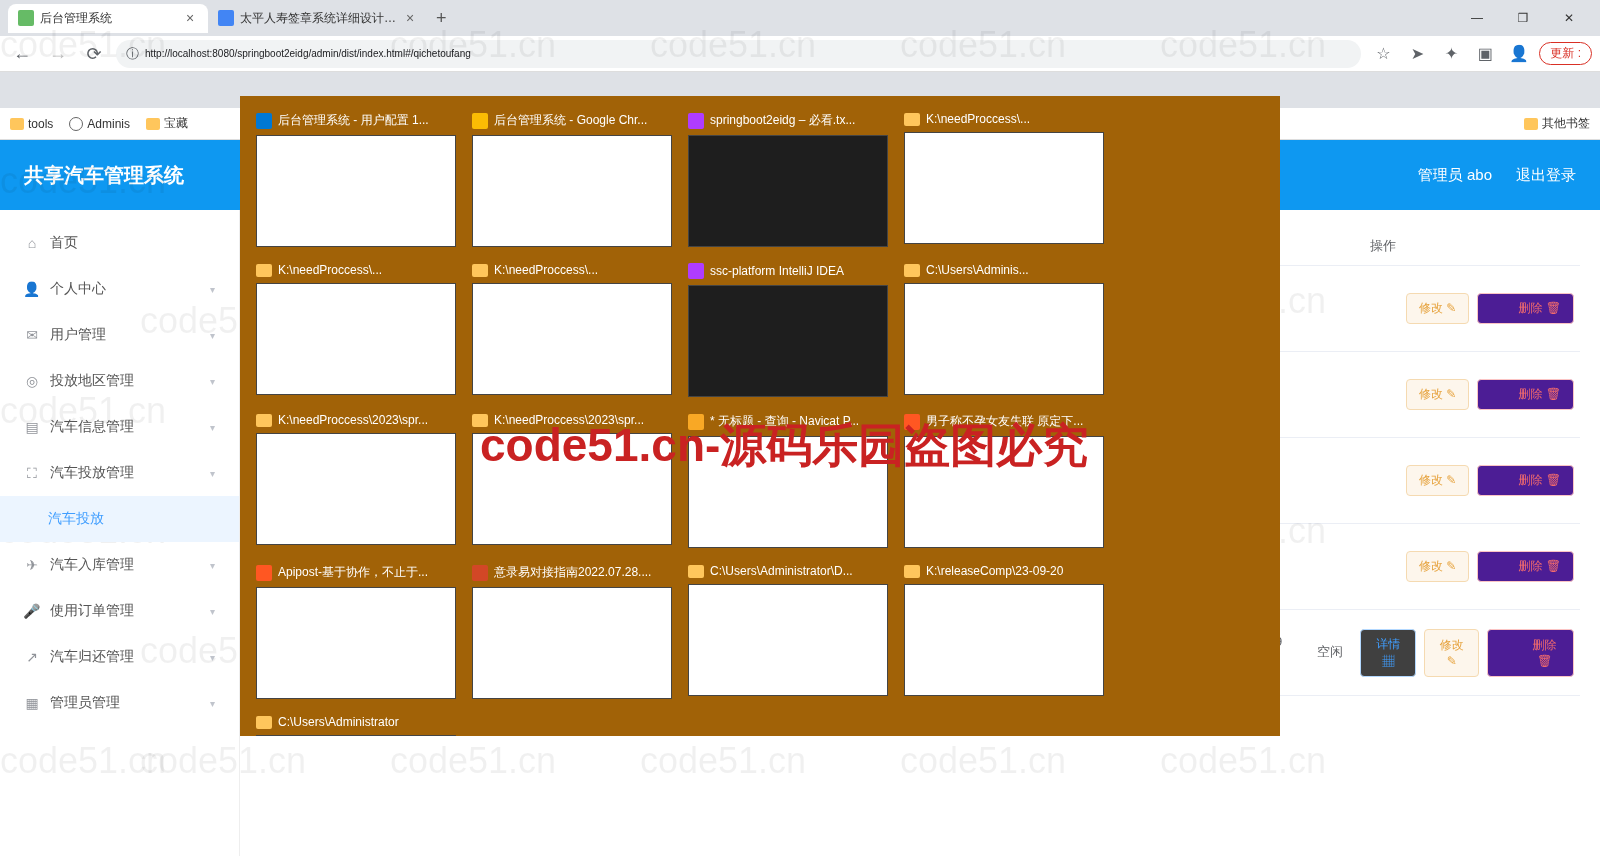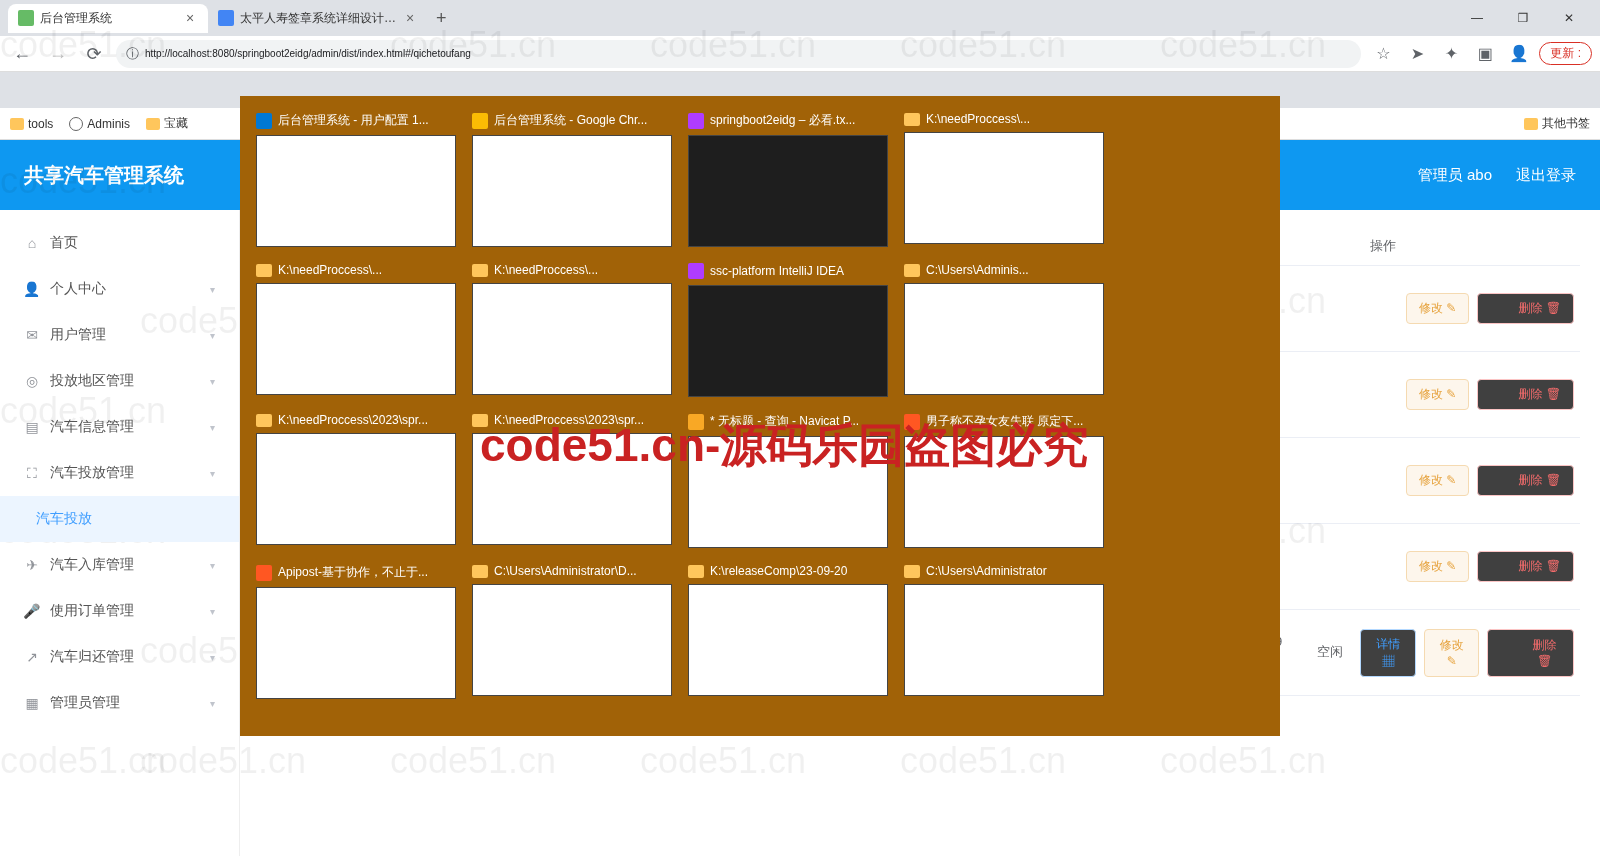--- a/index.html
+++ b/index.html
@@ -48,21 +48,21 @@
 
 .content { flex: 1; padding: 16px 20px; overflow: auto; background: #fff; }
 .table { width: 100%; font-size: 13px; color: #606266; }
 .table-row { display: flex; align-items: center; border-bottom: 1px solid #ebeef5; min-height: 86px; padding: 8px 0; }
 .cell { flex: 1; text-align: center; line-height: 1.6; }
 .cell.narrow { flex: 0 0 60px; }
 .actions { flex: 0 0 220px; display: flex; gap: 8px; justify-content: flex-end; padding-right: 6px; }
 .btn { padding: 6px 12px; border: 1px solid #dcdfe6; border-radius: 4px; font-size: 12px; background: #fff; display: inline-flex; align-items: center; gap: 4px; cursor: pointer; }
 .btn.detail { color: #409eff; border-color: #b3d8ff; background: #404040; }
 .btn.edit { color: #e6a23c; border-color: #f5dab1; background: #fdf6ec; }
-.btn.del { color: #f56c6c; border-color: #fbc4c4; background: #404040; padding-left: 40px; }
+.btn.del { color: #f56c6c; border-color: #fbc4c4; background: #4c1d95; padding-left: 40px; }
 .op-header { flex: 0 0 220px; text-align: left; padding-left: 10px; }
 
 
 .switcher { position: absolute; left: 240px; top: 96px; right: 320px; bottom: 120px; background: #a16207; padding: 16px; display: flex; flex-wrap: wrap; gap: 16px; align-content: flex-start; overflow: hidden; }
 .sw-win { width: 200px; display: flex; flex-direction: column; }
 .sw-title { display: flex; align-items: center; gap: 6px; color: #fff; font-size: 12px; margin-bottom: 6px; white-space: nowrap; overflow: hidden; text-overflow: ellipsis; }
 .sw-favicon { width: 16px; height: 16px; border-radius: 2px; background: #666; flex-shrink: 0; }
 .sw-thumb { width: 200px; height: 112px; background: #fff; border: 1px solid #444; }
 .sw-thumb.dark { background: #1e1e1e; }
 
@@ -198,21 +198,21 @@
       <div class="side-item">
         <span class="side-icon">▤</span>
         <span>汽车信息管理</span>
         <span class="side-chevron">▾</span>
       </div>
       <div class="side-item">
         <span class="side-icon">⛶</span>
         <span>汽车投放管理</span>
         <span class="side-chevron">▾</span>
       </div>
-      <div class="side-item active" style="padding-left: 36px;">
+      <div class="side-item active" style="padding-left: 48px;">
         <span>汽车投放</span>
       </div>
       <div class="side-item">
         <span class="side-icon">✈</span>
         <span>汽车入库管理</span>
         <span class="side-chevron">▾</span>
       </div>
       <div class="side-item">
         <span class="side-icon">🎤</span>
         <span>使用订单管理</span>
@@ -418,20 +418,27 @@
     </div>
     <div class="sw-win">
       <div class="sw-title">
         <span class="sw-favicon" style="background:#ff5722"></span>
         <span>Apipost-基于协作，不止于...</span>
       </div>
       <div class="sw-thumb "></div>
     </div>
     <div class="sw-win">
       <div class="sw-title">
+        <span class="sw-favicon" style="background:#d24726"></span>
+        <span>意录易对接指南2022.07.28....</span>
+      </div>
+      <div class="sw-thumb "></div>
+    </div>
+    <div class="sw-win">
+      <div class="sw-title">
         <span class="folder-icon"></span>
         <span>C:\Users\Administrator\D...</span>
       </div>
       <div class="sw-thumb "></div>
     </div>
     <div class="sw-win">
       <div class="sw-title">
         <span class="folder-icon"></span>
         <span>K:\releaseComp\23-09-20</span>
       </div>

